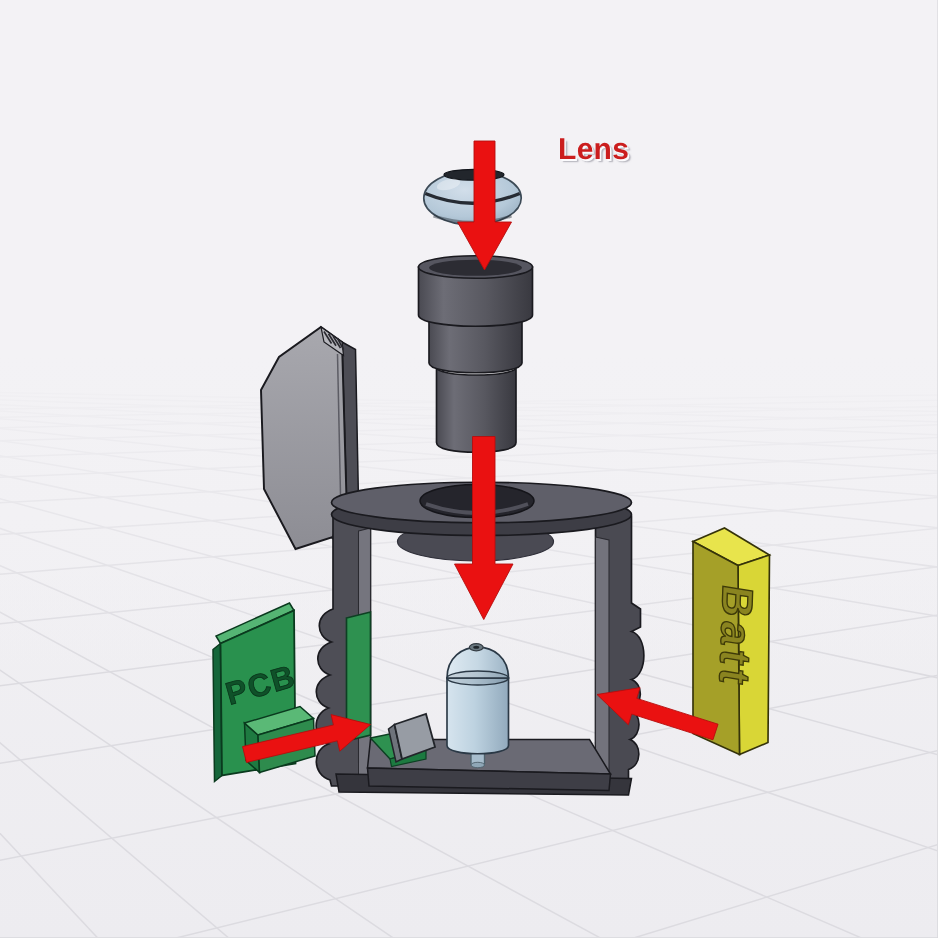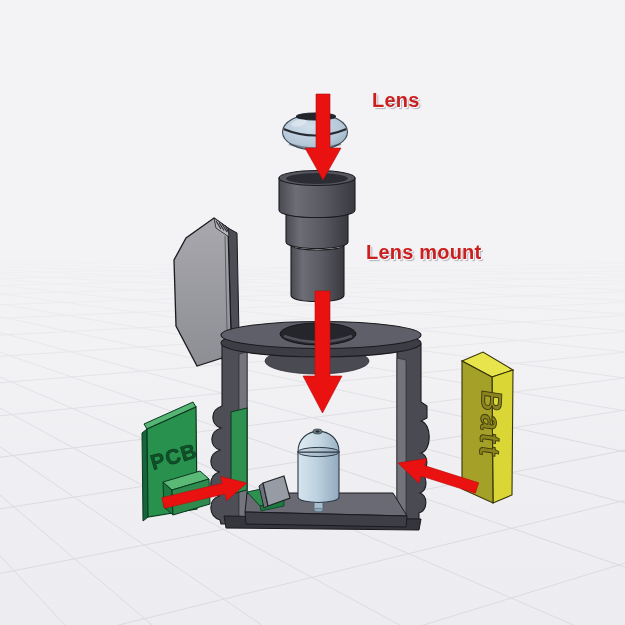--- a/index.html
+++ b/index.html
@@ -201,14 +201,13 @@
 
     <g fill="#ea1111" stroke="#b50d0d" stroke-width="0.6">
       <path d="M316 94 L330 94 L330 148 L341 148 L323 180 L305 148 L316 148 Z"></path>
       <path d="M315 291 L330 291 L330 376 L342 376 L322.5 413 L303 376 L315 376 Z"></path>
       <path d="M161.7 497.7 L222.3 483.3 L220.7 476.4 L247 483 L226.5 500.8 L224.9 493.9 L164.3 508.3 Z"></path>
       <path d="M478.7 482.8 L424.5 465.6 L426.7 458.4 L398 463 L418.9 483.2 L421.1 476 L475.3 493.2 Z"></path>
     </g>
   </svg>
 
   <div class="callout lens">Lens</div>
-  <div class="callout mount">Lens mount</div>
 </div>
 
 </body></html>

